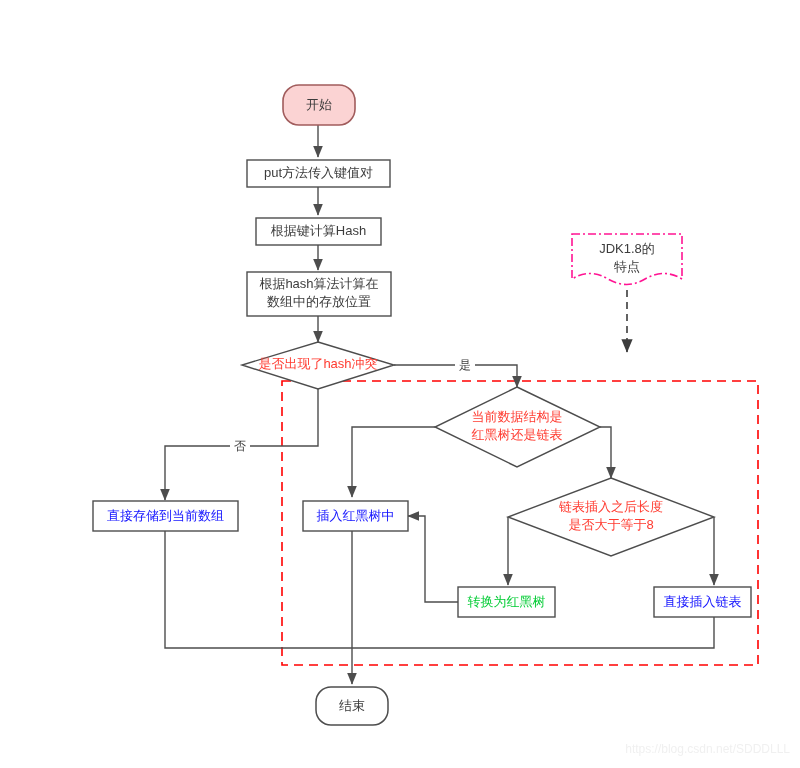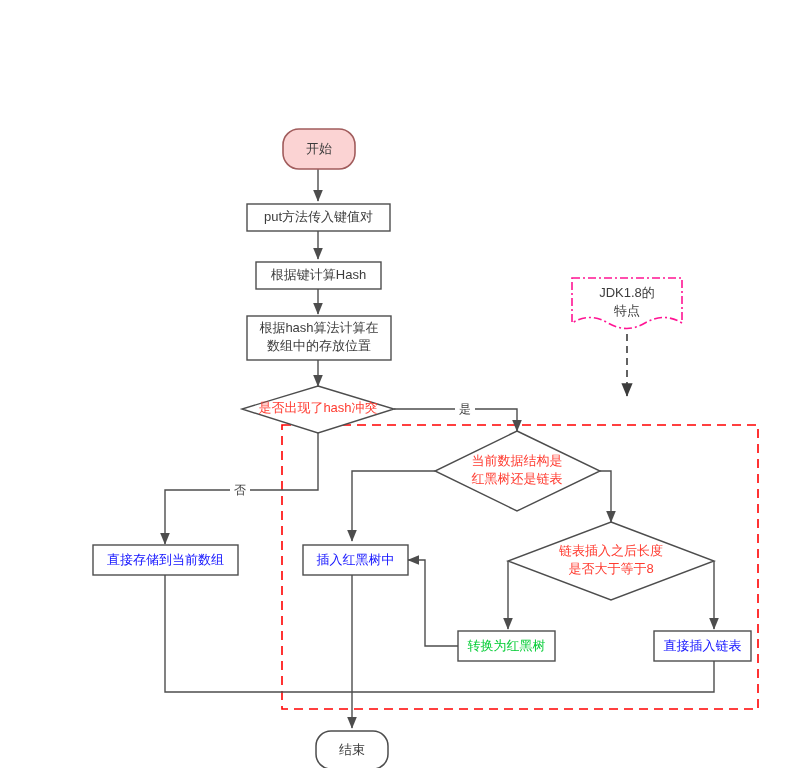--- a/index.html
+++ b/index.html
@@ -13,21 +13,20 @@
     position: relative;
     overflow: hidden;
     font-family: "Liberation Sans", "DejaVu Sans", sans-serif;
   }
   #canvas {
     position: absolute;
     left: 0;
     top: 0;
     width: 800px;
     height: 708px;
-    margin-top: 44px;
   }
   svg { display: block; }
   .node-text {
     font-family: "Liberation Sans", "DejaVu Sans", sans-serif;
     font-size: 13px;
     dominant-baseline: middle;
     text-anchor: middle;
   }
   .edge-label {
     font-family: "Liberation Sans", "DejaVu Sans", sans-serif;

